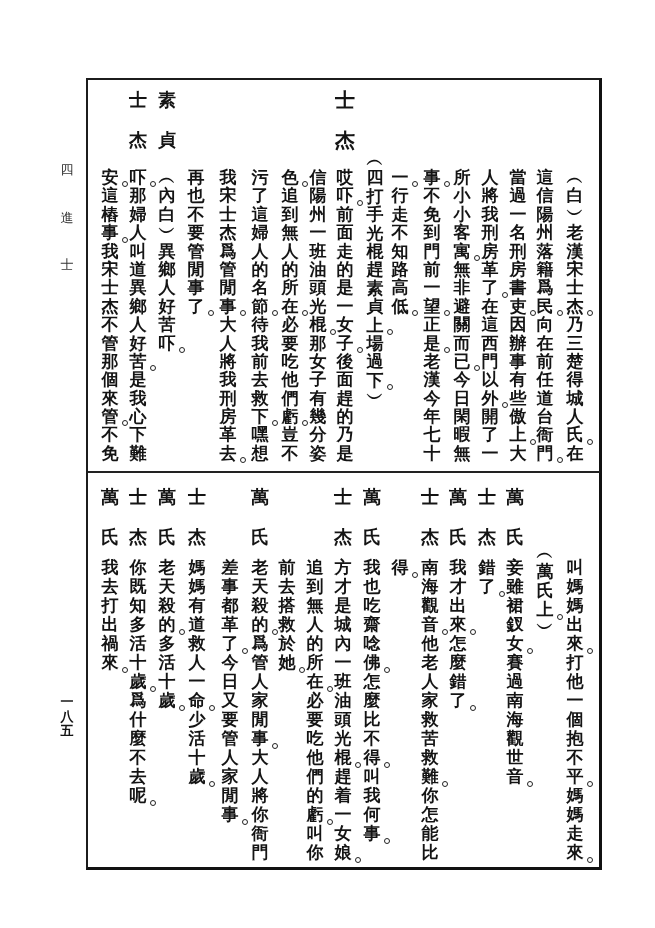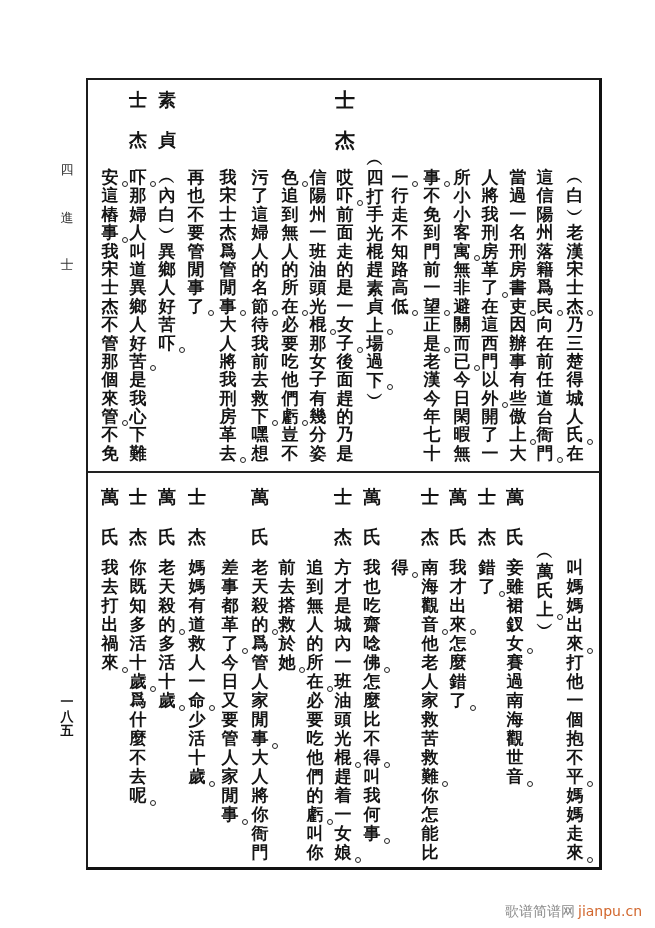--- a/index.html
+++ b/index.html
@@ -623,16 +623,13 @@
     <div class="vt col" style="left:99px">
         <span class="g">我</span>
         <span class="g">去</span>
         <span class="g">打</span>
         <span class="g">出</span>
         <span class="g">禍</span>
         <span class="g">來<span class="dot"></span></span>
       </div>
   </div>
 
-  <div class="watermark">
-    <span class="wm-cn">歌谱简谱网</span><span class="wm-en">jianpu.cn</span>
-  </div>
 </div>
 
 </body></html>

